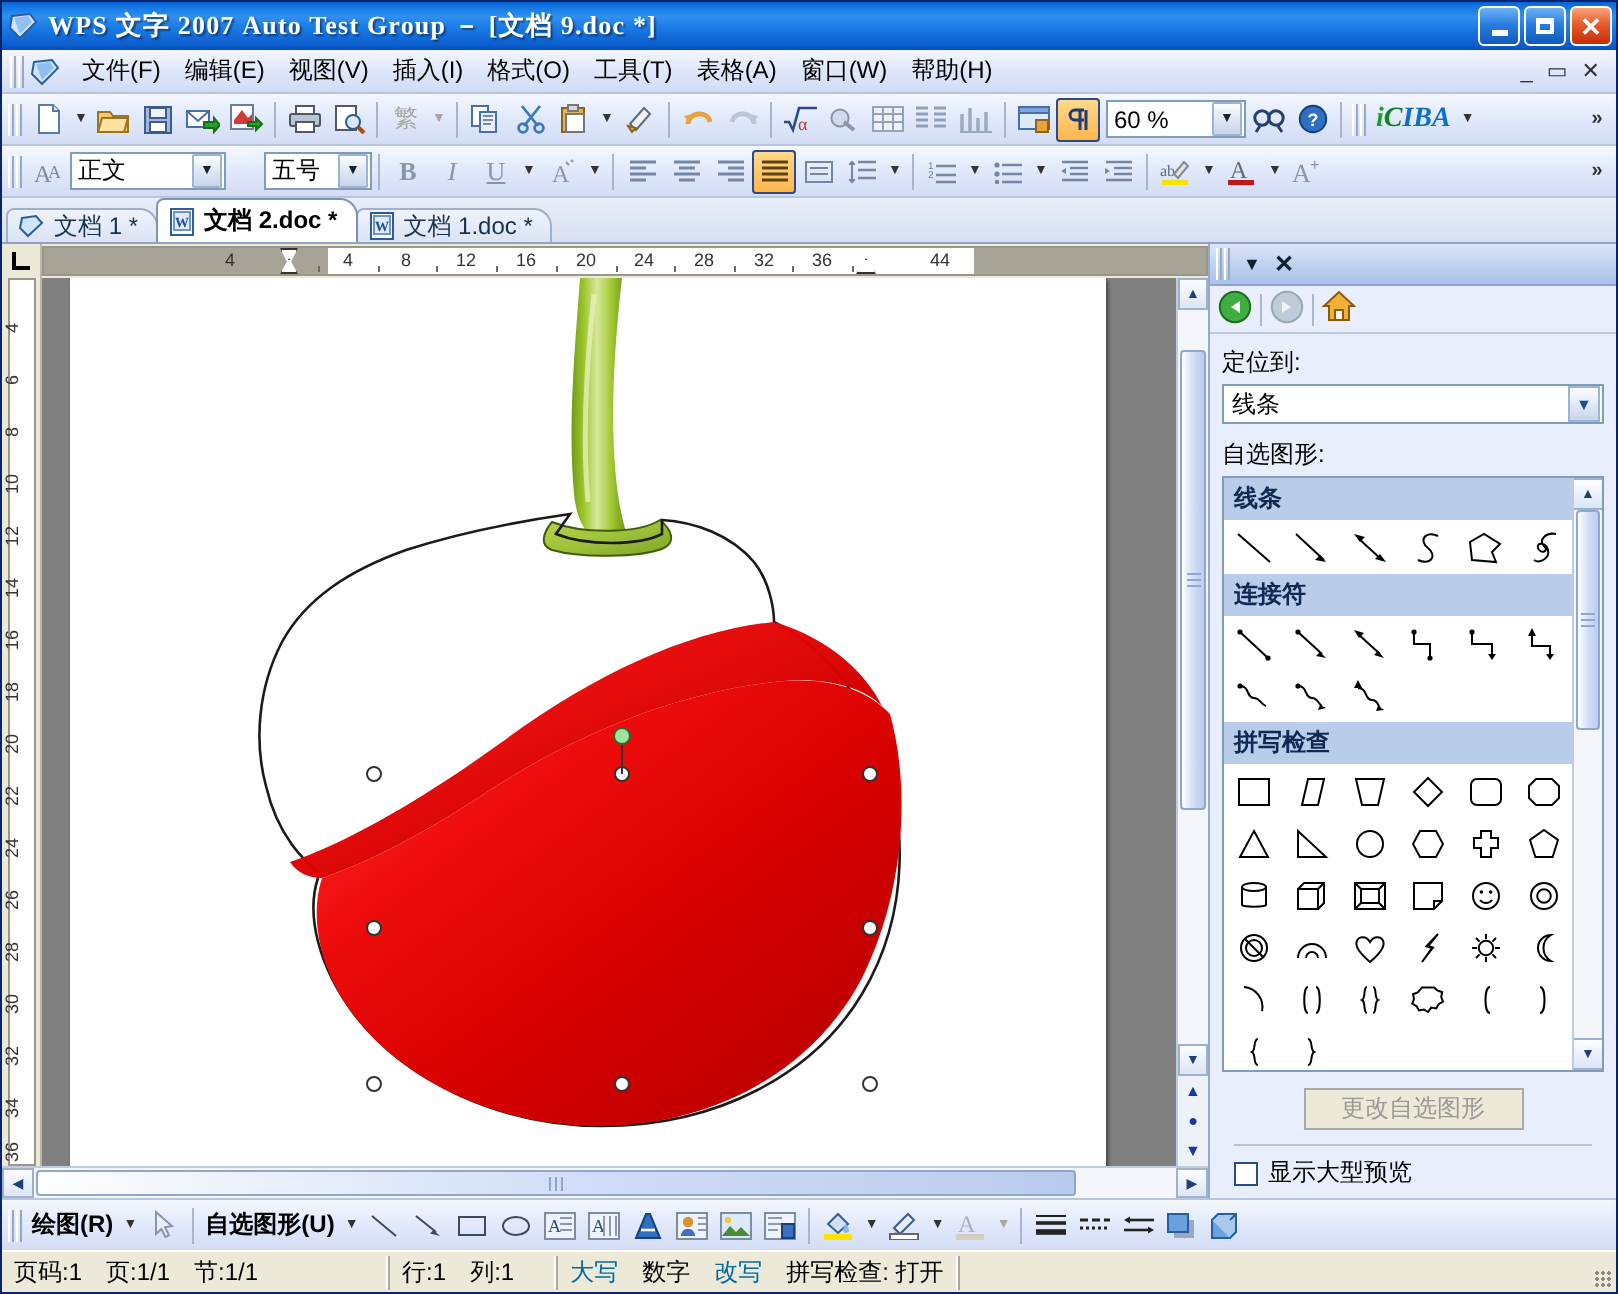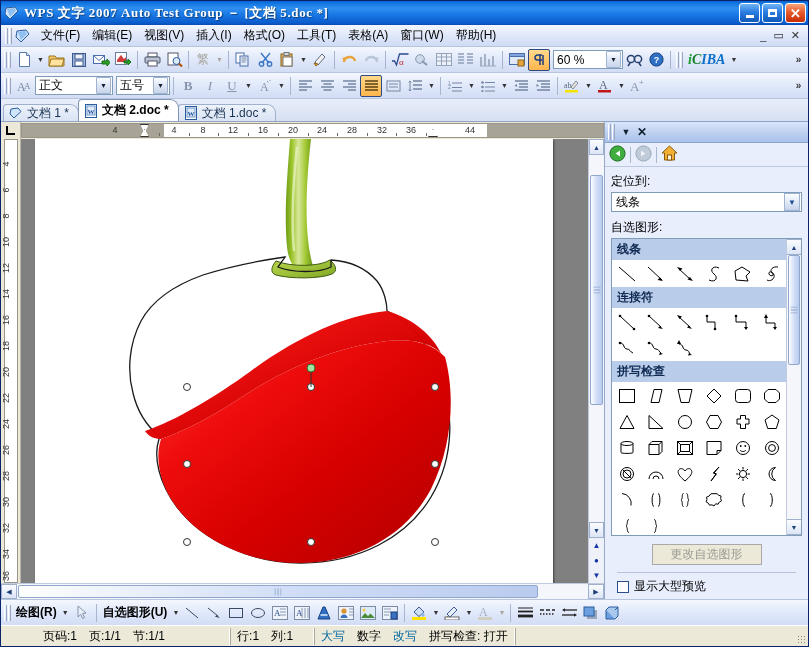--- a/index.html
+++ b/index.html
@@ -222,21 +222,21 @@
 
 <div id="app">
 
   <div class="titlebar">
     <div class="title-icon">
       <svg width="16" height="16" viewBox="0 0 16 16">
         <path d="M2 3 L11 2 L14 6 L6 14 L1 9 Z" fill="#cfe4fb" stroke="#2a5d9e" stroke-width="1"></path>
         <path d="M3 4 L10 3 L12 6 L6 12 Z" fill="#8fc0ef"></path>
       </svg>
     </div>
-    <div class="title-text">WPS 文字 2007 Auto Test Group － [文档 5.doc *]</div>
+    <div class="title-text">WPS 文字 2007 Auto Test Group － [文档 9.doc *]</div>
     <div class="winbtns">
       <div class="winbtn">
           <span class="glyph-min"></span>
         </div>
       <div class="winbtn">
           <span class="glyph-max"></span>
         </div>
       <div class="winbtn close">
           <span class="glyph-x">✕</span>
         </div>
@@ -443,21 +443,21 @@
     <div class="tbbtn">
       <svg width="16" height="14" viewBox="0 0 16 14">
           <text x="1" y="12" font-size="12" fill="#7d8aa0" font-family="serif">A</text>
           <text x="8" y="10" font-size="9" fill="#7d8aa0" font-family="serif">A</text>
         </svg>
     </div>
     <div class="combo" style="width:78px;">
       <span class="cv">正文</span>
       <span class="cbtn">▼</span>
     </div>
-    <div class="combo" style="width:54px;margin-left:3px;">
+    <div class="combo" style="width:54px;margin-left:19px;">
       <span class="cv">五号</span>
       <span class="cbtn">▼</span>
     </div>
     <div class="tb-sep"></div>
     <div class="tbbtn">
         <span style="font-family:'Liberation Serif',serif;font-weight:bold;font-size:13px;color:#8795ad;">B</span>
       </div>
     <div class="tbbtn">
         <span style="font-family:'Liberation Serif',serif;font-style:italic;font-size:13px;color:#8795ad;">I</span>
       </div>
@@ -1242,21 +1242,21 @@
     </div>
     <div class="tbbtn">
       <svg width="16" height="14" viewBox="0 0 16 14">
           <path d="M1 4h9v9H1z" fill="#6ba0e0" stroke="#2a5d9e"></path>
           <path d="M1 4l3-3h9v9l-3 3M10 4l3-3" fill="#a9c8ee" stroke="#2a5d9e"></path>
         </svg>
     </div>
   </div>
 
   <div class="statusbar">
-    <div class="sb-group" style="border-left:none;padding-left:36px;">
+    <div class="sb-group" style="border-left:none;">
       <span class="sb-cell">页码:1</span>
       <span class="sb-cell">页:1/1</span>
       <span class="sb-cell">节:1/1</span>
       <span style="width:58px;"></span>
     </div>
     <div class="sb-group">
       <span class="sb-cell">行:1</span>
       <span class="sb-cell">列:1</span>
       <span style="width:14px;"></span>
     </div>

